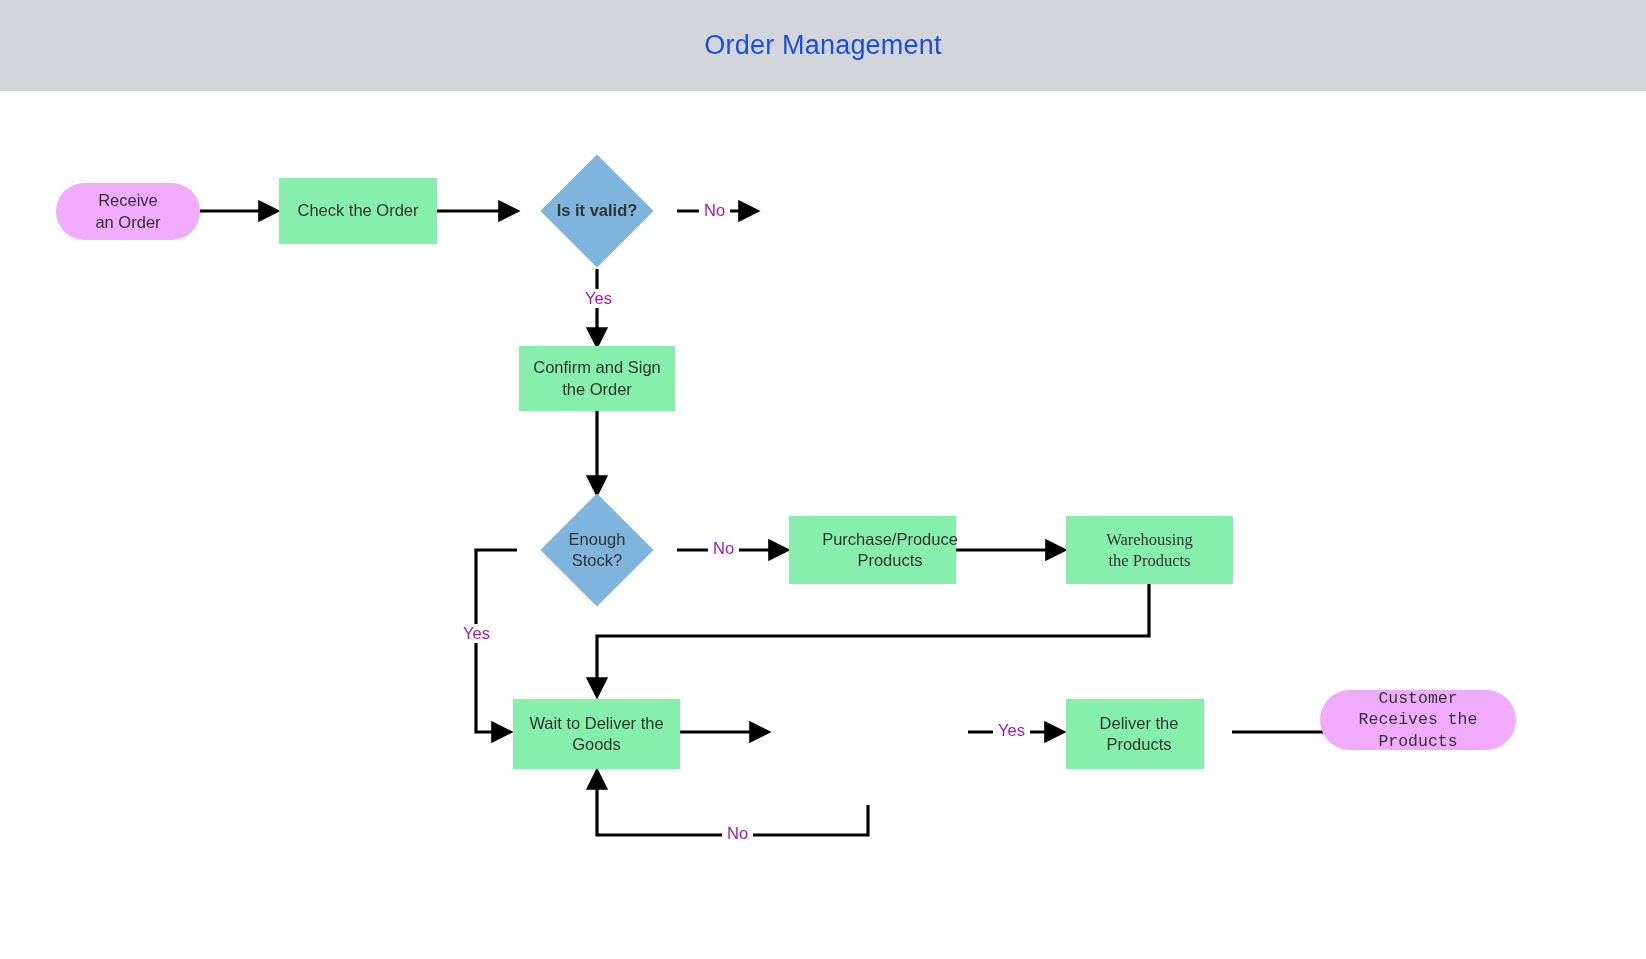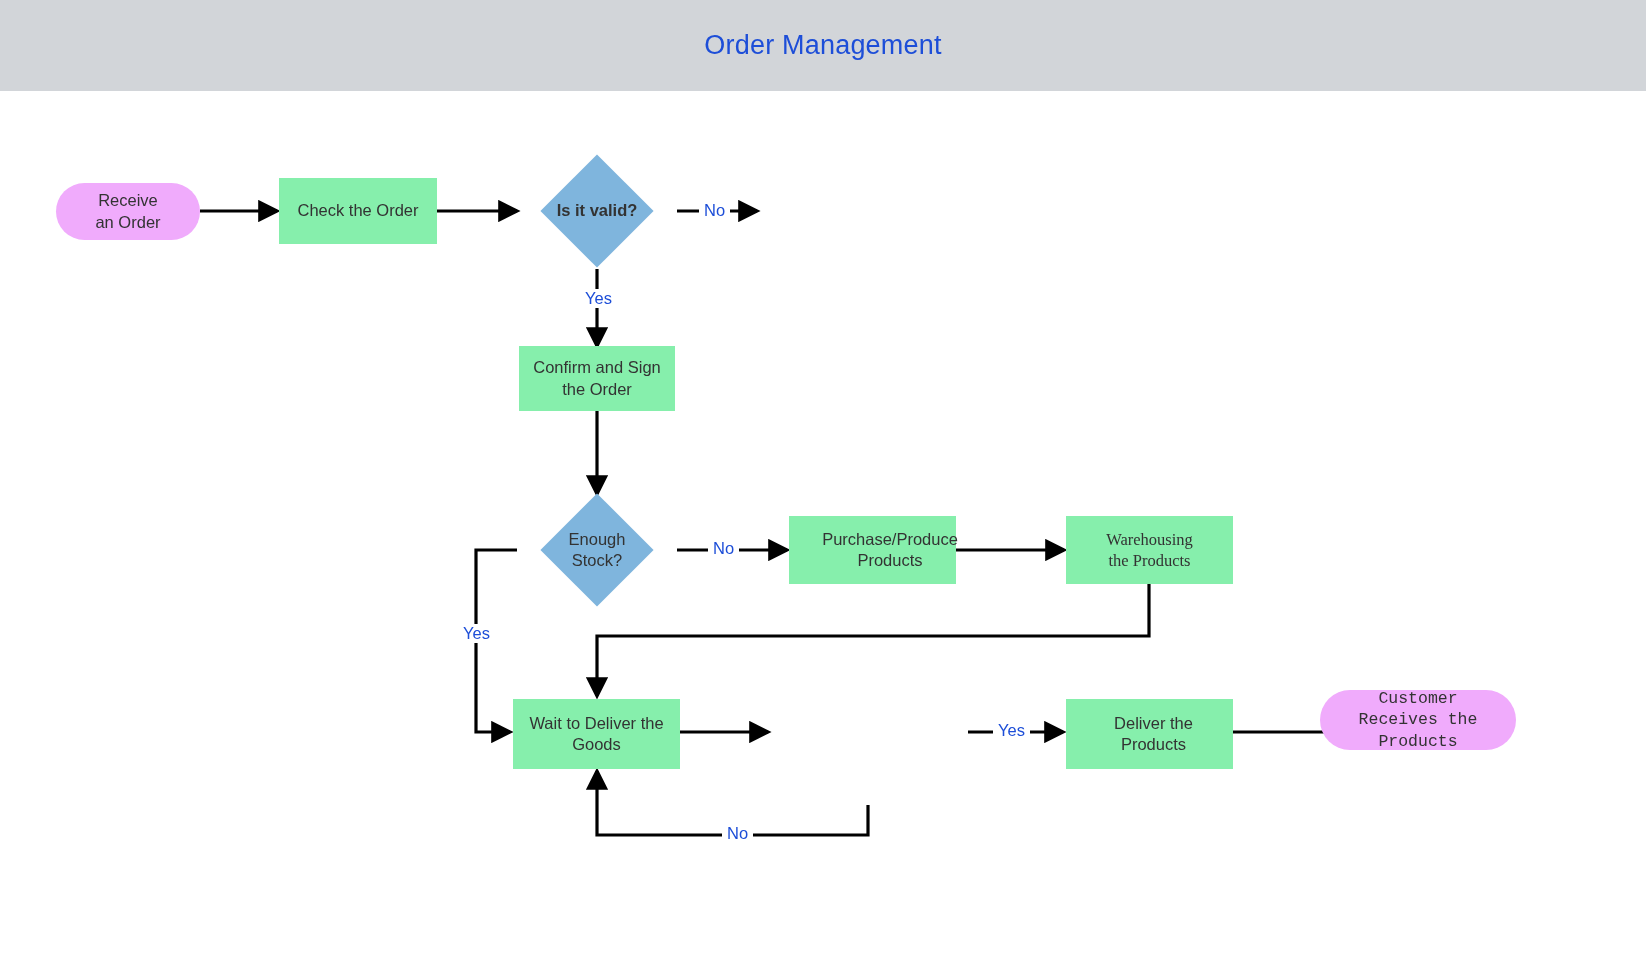--- a/index.html
+++ b/index.html
@@ -87,21 +87,21 @@
   .decision-label {
     position: relative;
     z-index: 2;
     width: 100%;
     text-align: center;
     white-space: pre-line;
   }
   .edge-label {
     position: absolute;
     font-size: 16.5px;
-    color: #1d4ed8;
+    color: #a21caf;
     background: #ffffff;
     padding: 0 5px;
     white-space: nowrap;
   }
 </style>
 </head>
 <body>
 
 <div id="app">
 
@@ -180,21 +180,21 @@
       <span>Warehousing
 the Products</span>
     </div>
 
     <div class="node node-process" style="left:513px; top:608px; width:167px; height:70px;">
       <span>Wait to Deliver the
 Goods</span>
     </div>
 
 
-    <div class="node node-process" style="left:1066px; top:608px; width:167px; height:70px;padding-left:8px;">
+    <div class="node node-process" style="left:1066px; top:608px; width:138px; height:70px;padding-left:8px;">
       <span>Deliver the
 Products</span>
     </div>
 
     <div class="node node-terminator" style="left:1320px; top:599px; width:196px; height:60px;font-family:Liberation Mono, monospace;">
       <span>Customer
 Receives the
 Products</span>
     </div>
 

